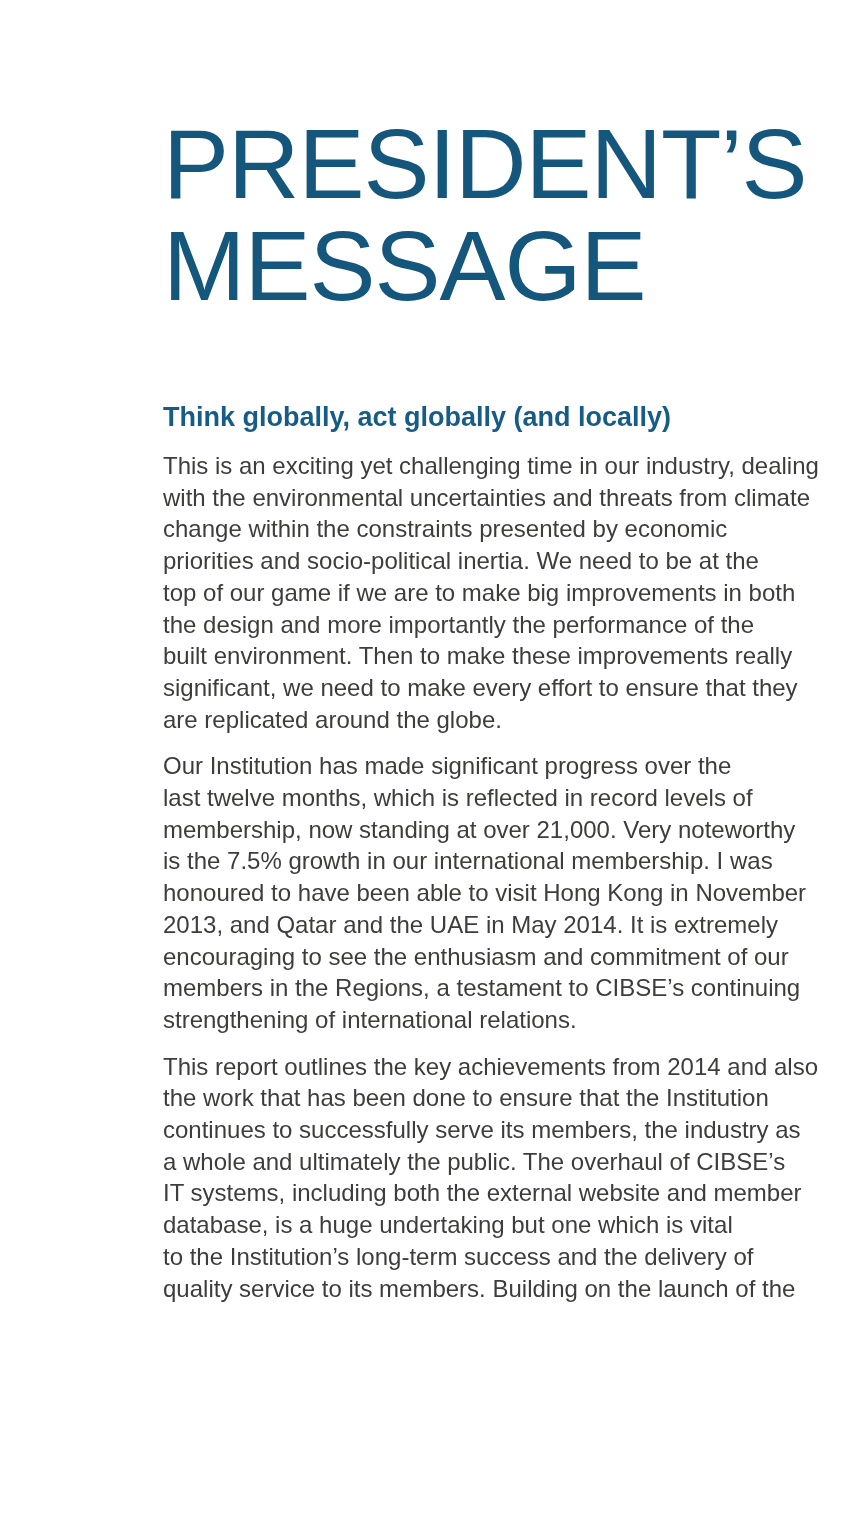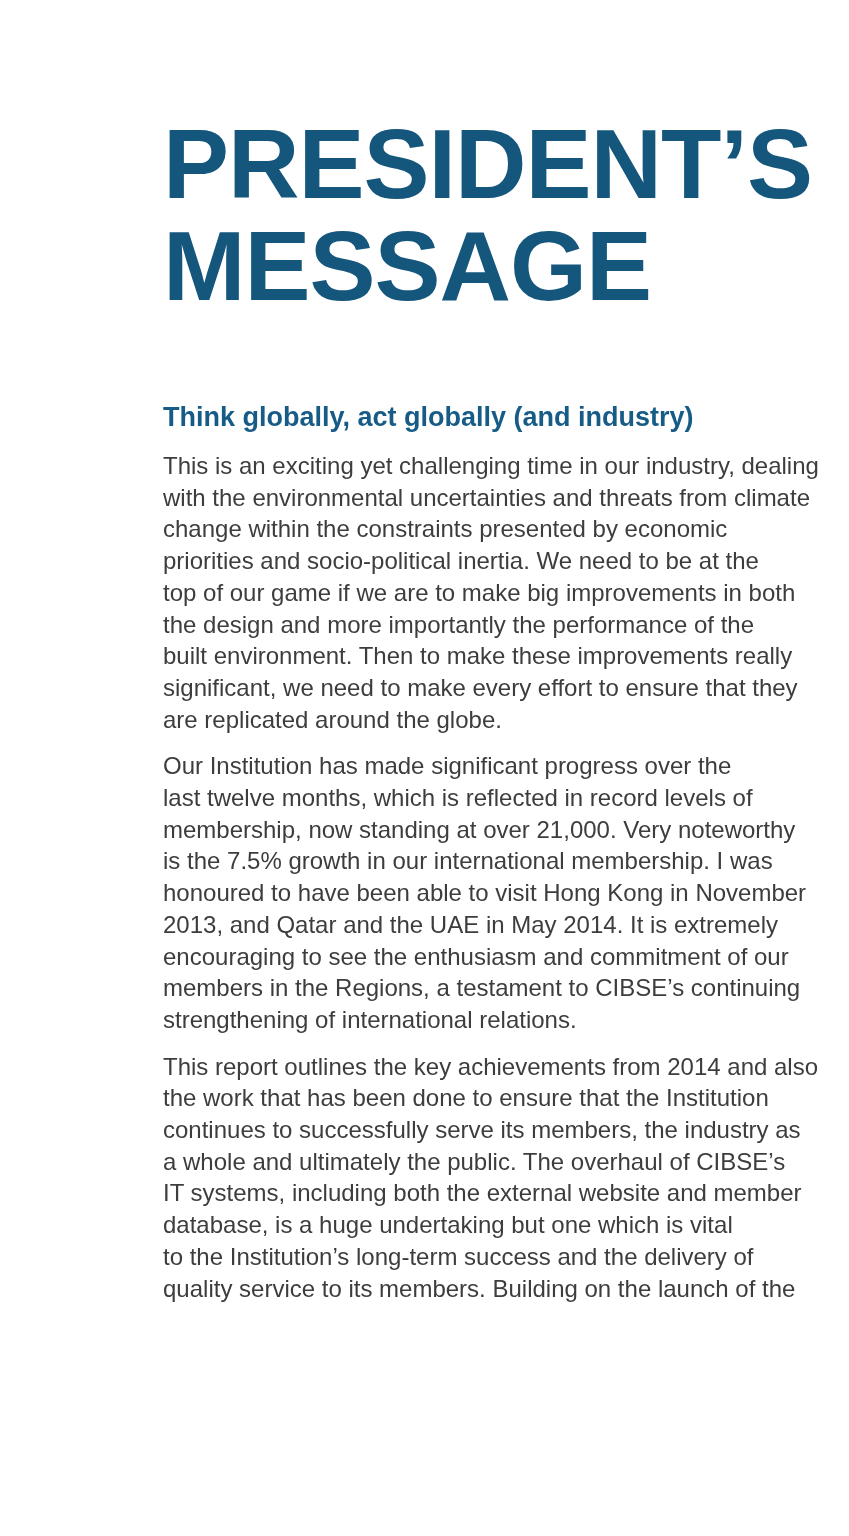--- a/index.html
+++ b/index.html
@@ -18,21 +18,21 @@
   .content {
     position: absolute;
     left: 163px;
     top: 0;
     width: 686px;
   }
   .doc-title {
     margin: 113px 0 0 0;
     font-size: 99px;
     line-height: 102px;
-    font-weight: bold;
+    font-weight: normal;
     letter-spacing: -1px;
     color: var(--title-color, #15567d);
     white-space: pre-line;
   }
   .section-heading {
     margin: 82px 0 0 0;
     font-size: 27px;
     line-height: 36px;
     font-weight: bold;
     color: var(--heading-color, #175c87);
@@ -47,21 +47,21 @@
     white-space: pre-line;
   }
 </style>
 </head>
 <body>
 
 <div class="page" style="--page-bg: #ffffff; --title-color: #15567d; --heading-color: #175c87; --body-color: #3d3d3c;">
   <div class="content">
     <h1 class="doc-title">PRESIDENT’S
 MESSAGE</h1>
-    <h2 class="section-heading">Think globally, act globally (and industry)</h2>
+    <h2 class="section-heading">Think globally, act globally (and locally)</h2>
     <p class="body-para">This is an exciting yet challenging time in our industry, dealing
 with the environmental uncertainties and threats from climate
 change within the constraints presented by economic
 priorities and socio-political inertia. We need to be at the
 top of our game if we are to make big improvements in both
 the design and more importantly the performance of the
 built environment. Then to make these improvements really
 significant, we need to make every effort to ensure that they
 are replicated around the globe.</p>
     <p class="body-para">Our Institution has made significant progress over the

